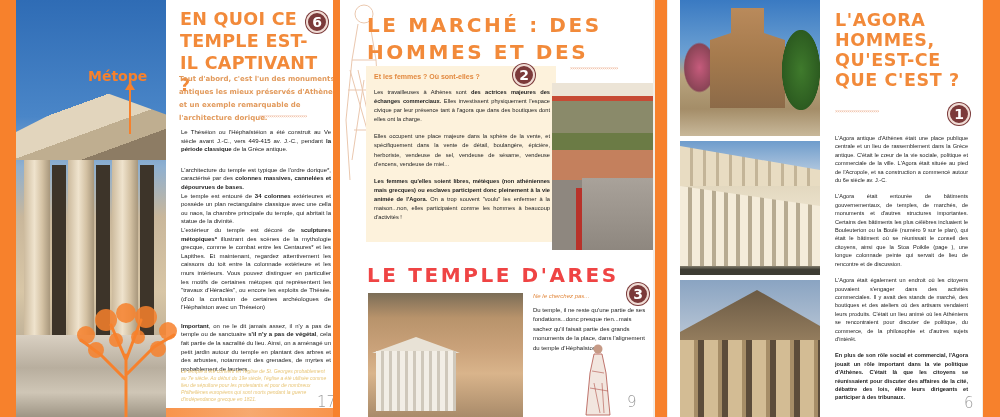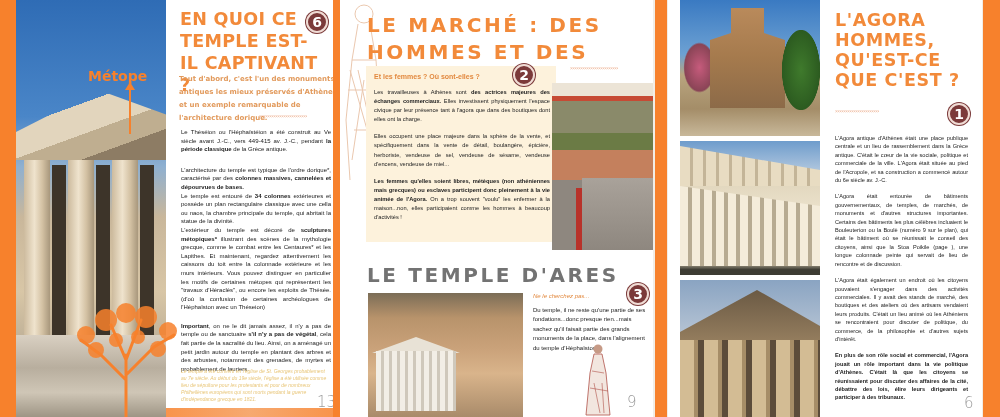--- a/index.html
+++ b/index.html
@@ -88,21 +88,21 @@
   .p9-body { left: 34px; top: 88px; width: 176px; font-size: 5.7px; line-height: 9.1px; }
   .photo-market {
     position: absolute; left: 212px; top: 83px; width: 105px; height: 167px;
     background:
       linear-gradient(180deg, #ece4d6 0 8%, #c64a34 8% 11%, #8a8a6a 11% 30%, #6b7b45 30% 40%, #c4805d 40% 58%, #8e877f 58% 100%);
   }
   .photo-market .wall { position: absolute; left: 30px; top: 95px; width: 75px; height: 72px; background: linear-gradient(180deg,#a9a29a,#8e877f); }
   .photo-market .red { position: absolute; left: 24px; top: 105px; width: 10px; height: 62px; background: #b8322a; }
   .p9-title2 {
     position: absolute; left: 27px; top: 262px; width: 290px;
-    font-family: "DejaVu Sans", sans-serif; color: #737373; font-size: 20px; line-height: 26px; letter-spacing: 2.6px;
+    font-family: "DejaVu Sans", sans-serif; color: #ef4444; font-size: 20px; line-height: 26px; letter-spacing: 2.6px;
   }
   .photo-ares {
     position: absolute; left: 28px; top: 293px; width: 155px; height: 124px;
     background: linear-gradient(180deg, #7b6d57 0%, #b8936b 20%, #caa27a 45%, #d9b48b 65%, #a98b6a 100%);
   }
   .photo-ares .temple {
     position: absolute; left: 8px; top: 58px; width: 80px; height: 60px;
     background: repeating-linear-gradient(90deg, #f2eee6 0 5px, #cfc8bb 5px 8px);
   }
   .photo-ares .pediment {
@@ -206,21 +206,21 @@
 
   <div class="body-text" style="left:165px;top:128px;width:150px;">
     <p><span>Le Théséion ou l'Héphaïstéion a été construit au Ve siècle avant J.-C., vers 449-415 av. J.-C., pendant </span><span class="bold">la période classique</span><span> de la Grèce antique.</span></p>
     <p class="tight" style="margin-top:12px"><span>L'architecture du temple est typique de l'ordre dorique*, caractérisé par des </span><span class="bold">colonnes massives, cannelées et dépourvues de bases.</span></p>
     <p class="tight"><span>Le temple est entouré de </span><span class="bold">34 colonnes</span><span> extérieures et possède un plan rectangulaire classique avec une cella ou naos, la chambre principale du temple, qui abritait la statue de la divinité.</span></p>
     <p><span>L'extérieur du temple est décoré de </span><span class="bold">sculptures métopiques*</span><span> illustrant des scènes de la mythologie grecque, comme le combat entre les Centaures* et les Lapithes. Et maintenant, regardez attentivement les caissons du toit entre la colonnade extérieure et les murs intérieurs. Vous pouvez distinguer en particulier les motifs de certaines métopes qui représentent les "travaux d'Héraclès", ou encore les exploits de Thésée. (d'où la confusion de certaines archéologues de l'Héphaïston avec un Théseion)</span></p>
     <p style="margin-top:10px"><span class="bold">Important</span><span>, on ne le dit jamais assez, il n'y a pas de temple ou de sanctuaire </span><span class="bold">s'il n'y a pas de végétal</span><span>, cela fait partie de la sacralité du lieu. Ainsi, on a aménagé un petit jardin autour du temple en plantant des arbres et des arbustes, notamment des grenades, de myrtes et probablement de lauriers.</span></p>
   </div>
 
   <p class="caption-note">Le temple a été converti en l'église de St. Georges probablement au 7e siècle. Au début du 19e siècle, l'église a été utilisée comme lieu de sépulture pour les protestants et pour de nombreux Philhellènes européens qui sont morts pendant la guerre d'indépendance grecque en 1821.</p>
-  <div class="page-num" style="left:301px;top:393px;">13</div>
+  <div class="page-num" style="left:301px;top:393px;">17</div>
   <div class="grass-strip"></div>
 </section>
 
 <section class="page" id="p9">
   <svg class="figure-sketch" viewBox="0 0 44 190">
     <g fill="none" stroke="#d99a6c" stroke-width="1">
       <circle cx="24" cy="14" r="9"></circle>
       <path d="M18 24 L12 60 L6 120 L10 180 M30 24 L36 60 L40 120 L34 180 M12 60 L36 60 M8 90 L40 90 M14 130 L36 130"></path>
       <path d="M10 70 L30 140 M18 70 L36 150 M24 80 L12 160"></path>
     </g>

